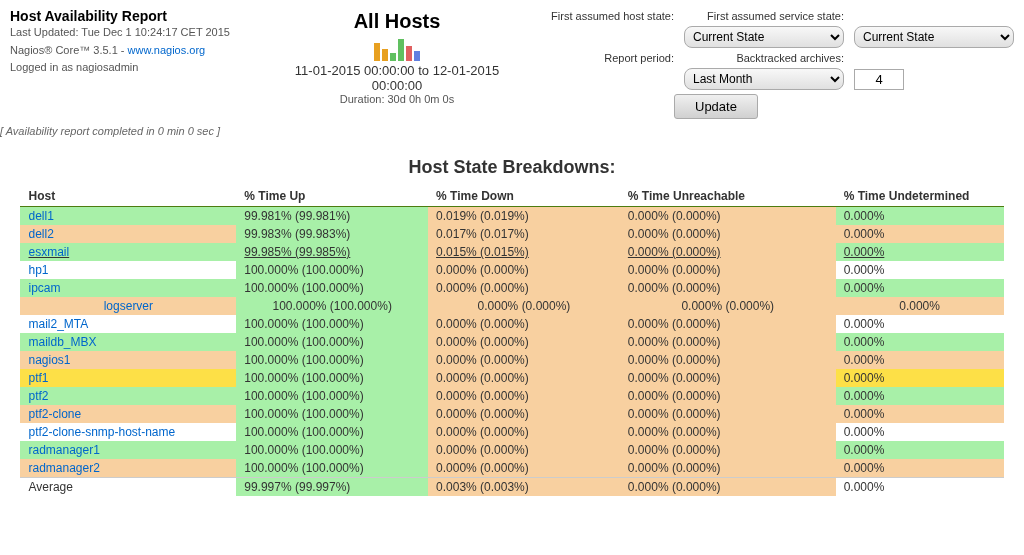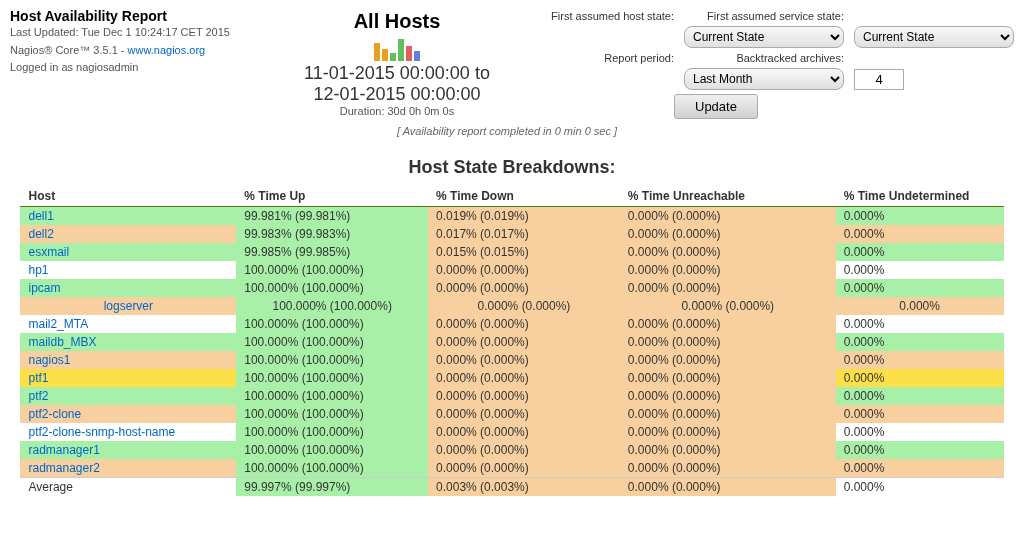--- a/index.html
+++ b/index.html
@@ -43,21 +43,21 @@
     }
     .chart-bars {
       display: flex;
       align-items: flex-end;
       height: 28px;
       gap: 2px;
       justify-content: center;
     }
     .bar { width: 6px; }
     .header-center .date-range {
-      font-size: 18px;
+      font-size: 13px;
       color: #333;
       margin-top: 2px;
     }
     .header-center .duration {
       font-size: 11px;
       color: #555;
     }
     .header-right {
       flex: 0 0 380px;
       display: flex;
@@ -97,21 +97,21 @@
     .update-btn {
       background: linear-gradient(to bottom, #f0f0f0, #d0d0d0);
       border: 1px solid #aaa;
       border-radius: 3px;
       padding: 4px 20px;
       font-size: 13px;
       cursor: pointer;
       margin-left: 170px;
     }
     .completion-note {
-      text-align: center;
+      text-align: left;
       font-size: 11px;
       color: #666;
       font-style: italic;
       padding-right: 10px;
       padding-top: 2px;
     }
     .section-title {
       text-align: center;
       font-size: 18px;
       font-weight: bold;
@@ -231,21 +231,21 @@
         <td style="background-color: rgb(248, 208, 160);">0.000% (0.000%)</td>
         <td>0.000%</td>
       </tr>
       <tr style="background-color: rgb(248, 208, 160);">
         <td class="col-host"><a href="#" class="host-link">dell2</a></td>
         <td style="background-color: rgb(168, 240, 168);">99.983% (99.983%)</td>
         <td style="background-color: rgb(248, 208, 160);">0.017% (0.017%)</td>
         <td style="background-color: rgb(248, 208, 160);">0.000% (0.000%)</td>
         <td>0.000%</td>
       </tr>
-      <tr style="background-color: rgb(168, 240, 168);">
+      <tr style="background-color: rgb(168, 240, 168); text-decoration: underline;">
         <td class="col-host"><a href="#" class="host-link">esxmail</a></td>
         <td style="background-color: rgb(168, 240, 168); margin-left: 16px;">99.985% (99.985%)</td>
         <td style="background-color: rgb(248, 208, 160);">0.015% (0.015%)</td>
         <td style="background-color: rgb(248, 208, 160);">0.000% (0.000%)</td>
         <td>0.000%</td>
       </tr>
       <tr style="background-color: rgb(255, 255, 255);">
         <td class="col-host"><a href="#" class="host-link">hp1</a></td>
         <td style="background-color: rgb(168, 240, 168);">100.000% (100.000%)</td>
         <td style="background-color: rgb(248, 208, 160);">0.000% (0.000%)</td>

